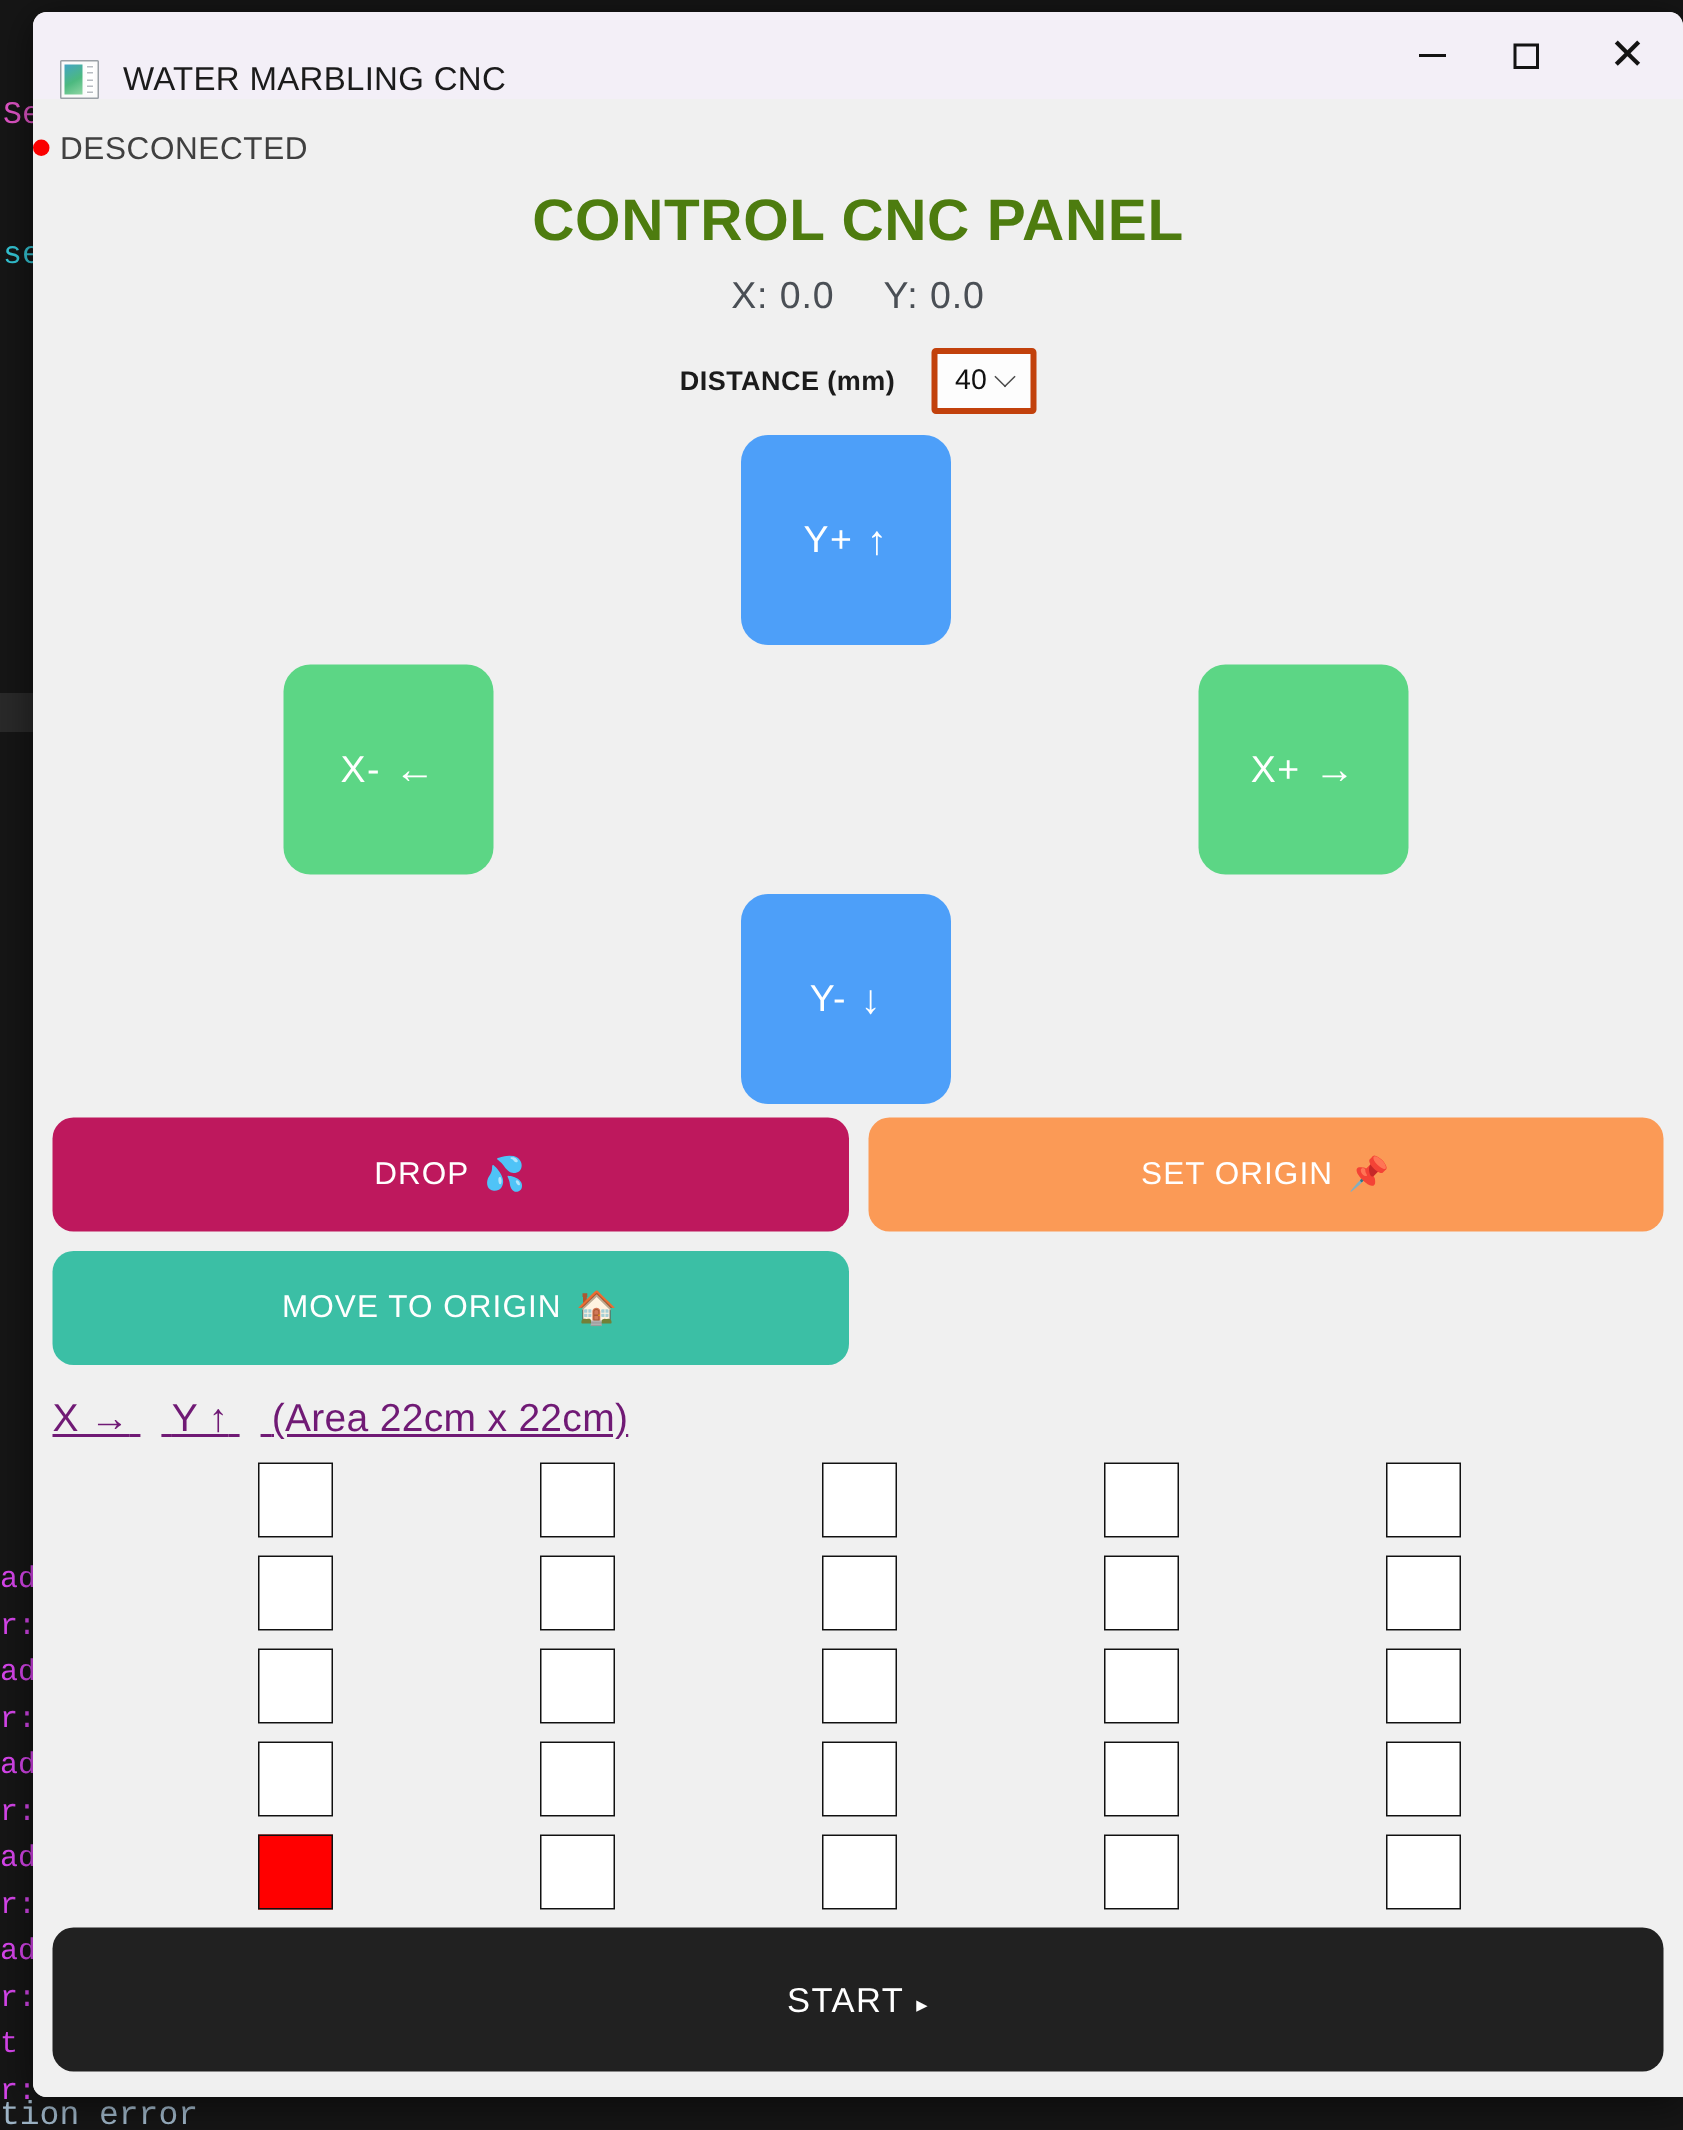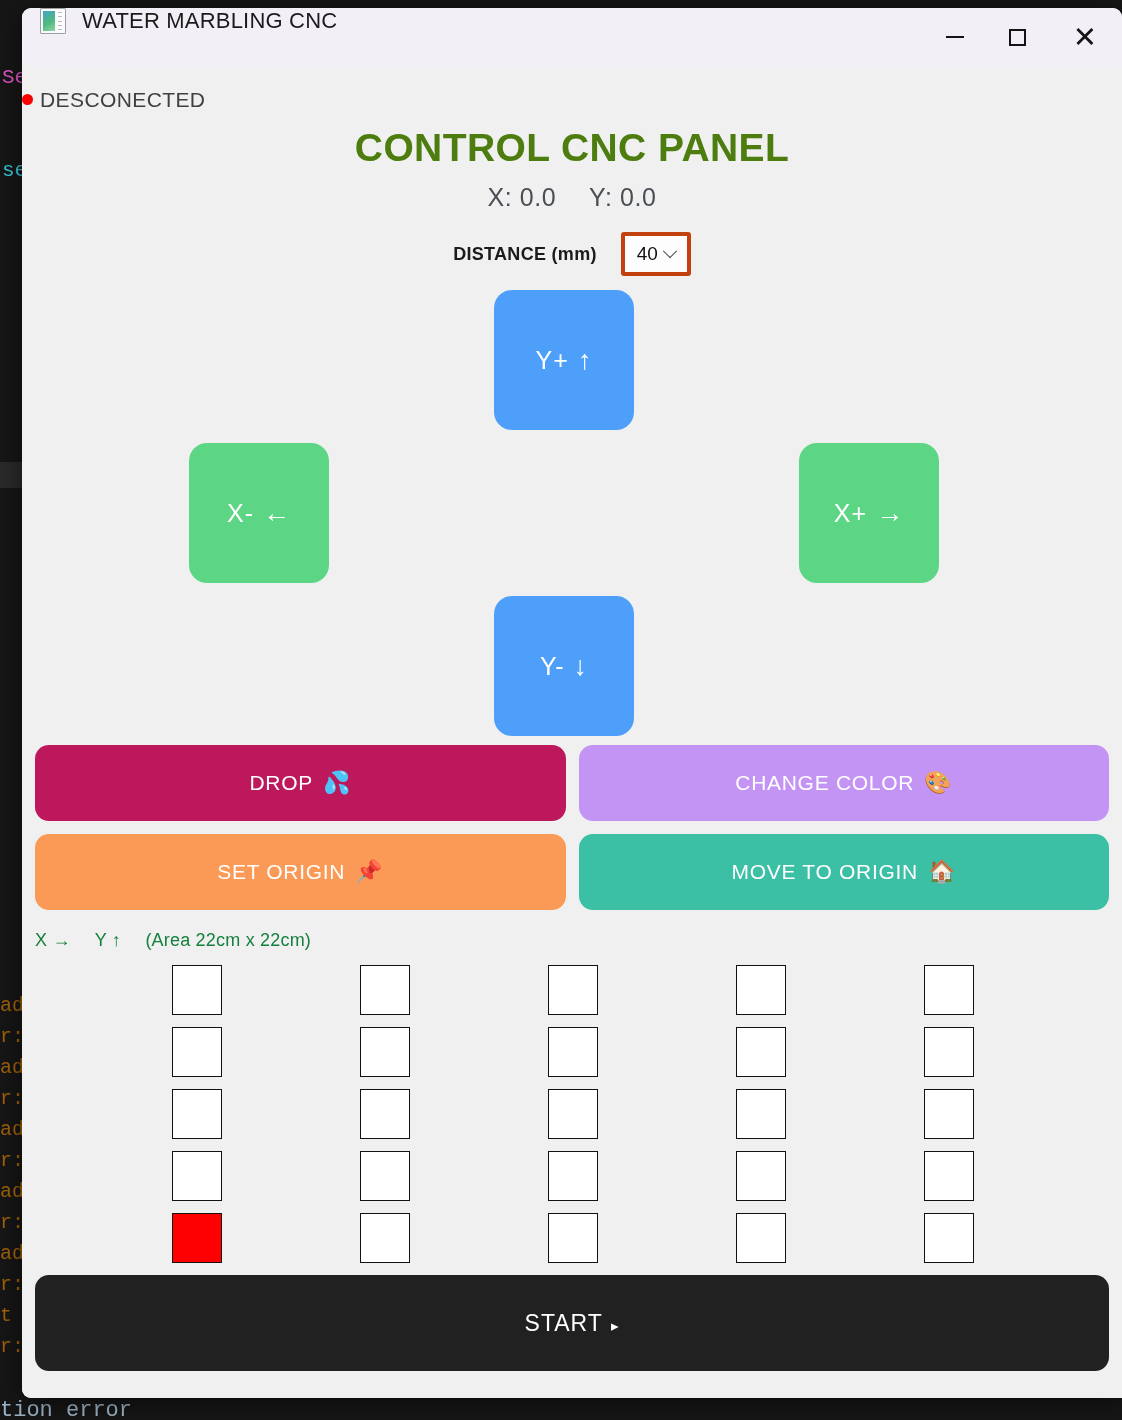--- a/index.html
+++ b/index.html
@@ -50,21 +50,21 @@
     border-bottom-left-radius: 9px;
     overflow: hidden;
     box-shadow: 0 4px 26px rgba(0,0,0,.55);
   }
 
   
   #title-bar {
     height: 58px;
     background: #f3eff7;
     display: flex;
-    align-items: flex-start;
+    align-items: flex-end;
     border-top-left-radius: 9px;
     border-top-right-radius: 9px;
   }
   #app-icon {
     width: 26px; height: 26px;
     margin-left: 18px;
     border: 1px solid #9aa0a6;
     background: #fbfbfb;
     display: flex;
     padding: 2px;
@@ -239,23 +239,24 @@
   }
   #btn-drop           { background: #be185d; }
   #btn-change-color   { background: #c494f5; }
   #btn-set-origin     { background: #fb9a56; }
   #btn-move-to-origin { background: #3bbfa5; }
   .action-btn .emoji { font-size: 22px; }
 
   
   #grid-legend {
     margin: 20px 0 0 13px;
-    font-size: 18px;
-    color: #15803d;
+    font-size: 26px;
+    color: #701a75;
     letter-spacing: .2px;
+    text-decoration: underline;
   }
   #grid-legend .lgap { display: inline-block; width: 14px; }
 
   #cell-grid {
     margin: 14px 0 0 0;
     display: grid;
     grid-template-columns: repeat(5, 50px);
     grid-auto-rows: 50px;
     column-gap: 138px;
     row-gap: 12px;
@@ -291,21 +292,21 @@
 </style>
 </head>
 <body>
 
 <div id="terminal-backdrop">
   <div class="tline tok-magenta">Searching board (Uniduino)...</div>
   <div class="tline tok-cyan">serial port COM3 opened</div>
 </div>
 <div id="terminal-band"></div>
 
-<div id="terminal-left" style="position:absolute;left:0;top:990px;width:20px;font-family:'Liberation Mono',monospace;font-size:20px;line-height:31px;color:#a16207;">
+<div id="terminal-left" style="position:absolute;left:0;top:1038px;width:20px;font-family:'Liberation Mono',monospace;font-size:20px;line-height:31px;color:#d946ef;">
   <div>ad</div>
   <div>r:</div>
   <div>ad</div>
   <div>r:</div>
   <div>ad</div>
   <div>r:</div>
   <div>ad</div>
   <div>r:</div>
   <div>ad</div>
   <div>r:</div>
@@ -383,24 +384,20 @@
         <span>Y-</span>
         <span class="arrow">↓</span>
       </button>
     </div>
 
     <div id="action-grid">
       <button class="action-btn" id="btn-drop">
         <span>DROP</span>
         <span class="emoji">💦</span>
       </button>
-      <button class="action-btn" id="btn-change-color">
-        <span>CHANGE COLOR</span>
-        <span class="emoji">🎨</span>
-      </button>
       <button class="action-btn" id="btn-set-origin">
         <span>SET ORIGIN</span>
         <span class="emoji">📌</span>
       </button>
       <button class="action-btn" id="btn-move-to-origin">
         <span>MOVE TO ORIGIN</span>
         <span class="emoji">🏠</span>
       </button>
     </div>
 

